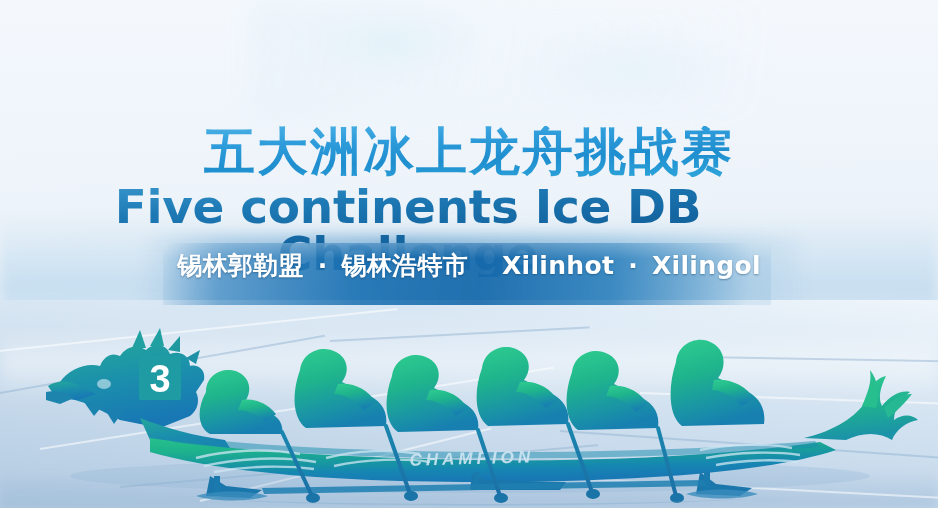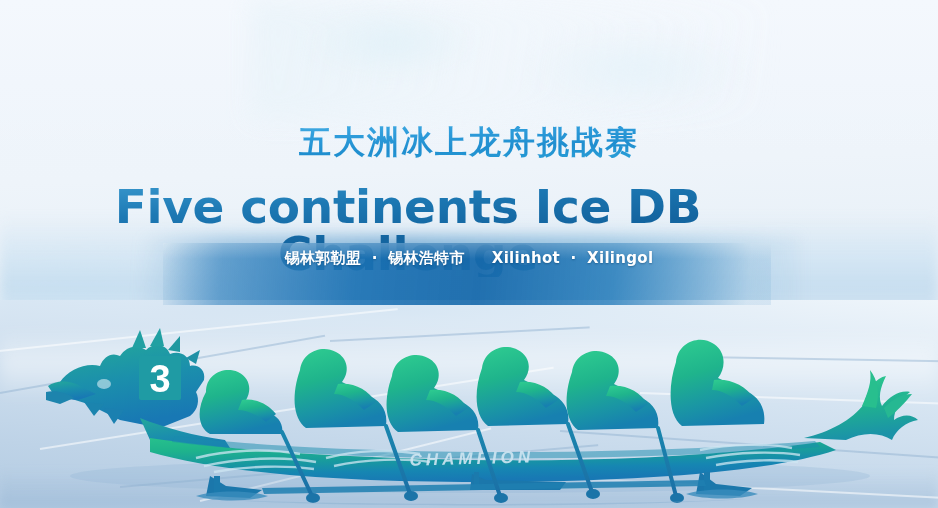--- a/index.html
+++ b/index.html
@@ -104,21 +104,21 @@
 
   
   .title-wrap {
     position: absolute;
     left: 0; top: 0; width: 938px;
     text-align: center;
   }
   .title-cn {
     position: absolute;
     left: 0; top: 126px; width: 938px;
-    font-size: 32px;
+    font-size: 51px;
     font-weight: 700;
     letter-spacing: 2px;
     line-height: 1;
     background: linear-gradient(178deg, #55b8e8 0%, #2f9ddb 32%, #1f8ecf 60%, #2aa0d8 85%, #3fb0e2 100%);
     -webkit-background-clip: text;
     background-clip: text;
     color: transparent;
     -webkit-text-fill-color: transparent;
     text-shadow: none;
     font-family: "DejaVu Sans", "Liberation Sans", sans-serif;
@@ -157,21 +157,21 @@
     left: 163px; top: 243px; width: 608px; height: 16px;
     background: linear-gradient(180deg, rgba(255,255,255,.25), rgba(255,255,255,0));
   }
   .band-text {
     position: absolute;
     left: 0; top: 249px; width: 938px;
     text-align: center;
     color: #ffffff;
   }
   .band-line1 {
-    font-size: 15px;
+    font-size: 25px;
     font-weight: 700;
     letter-spacing: .3px;
     line-height: 1.32;
     text-shadow: 0 1px 2px rgba(10,60,100,.45);
     font-family: "DejaVu Sans", "Liberation Sans", sans-serif;
   }
   .band-line2 {
     font-size: 20px;
     font-weight: 700;
     letter-spacing: .6px;

